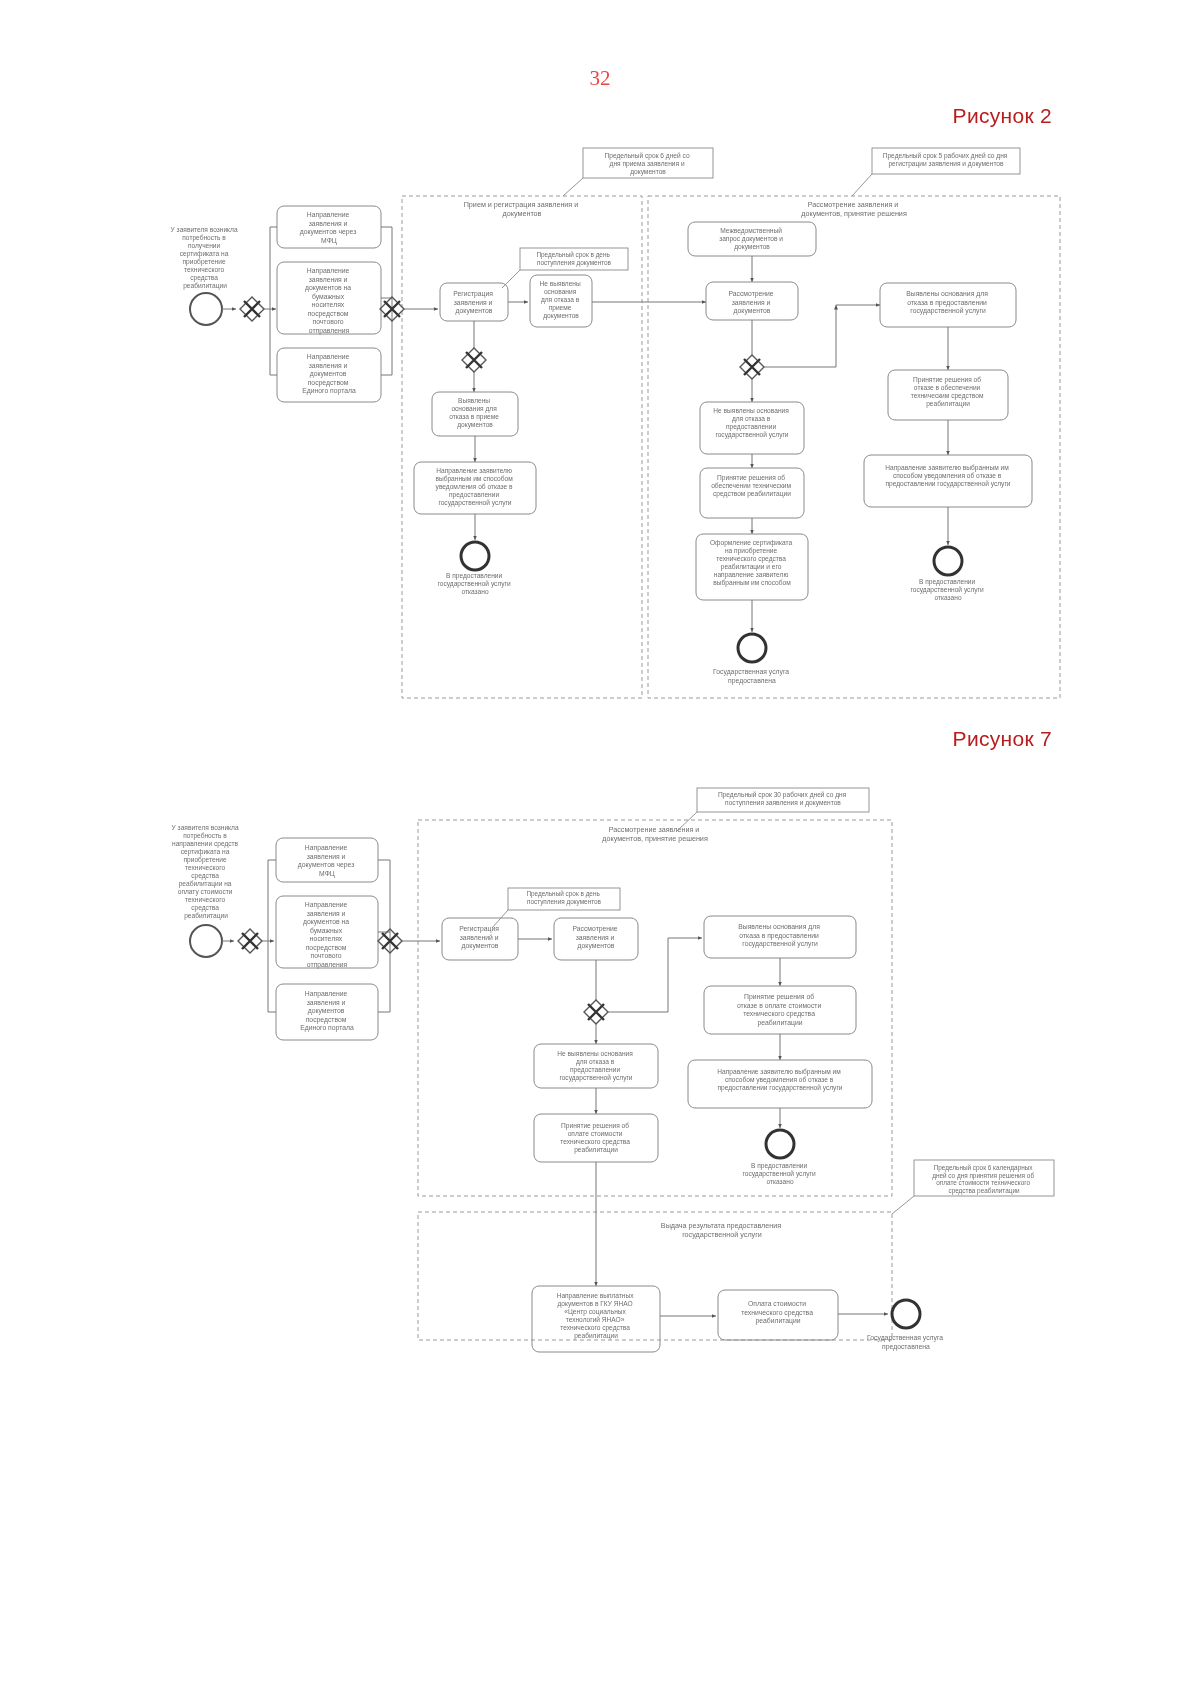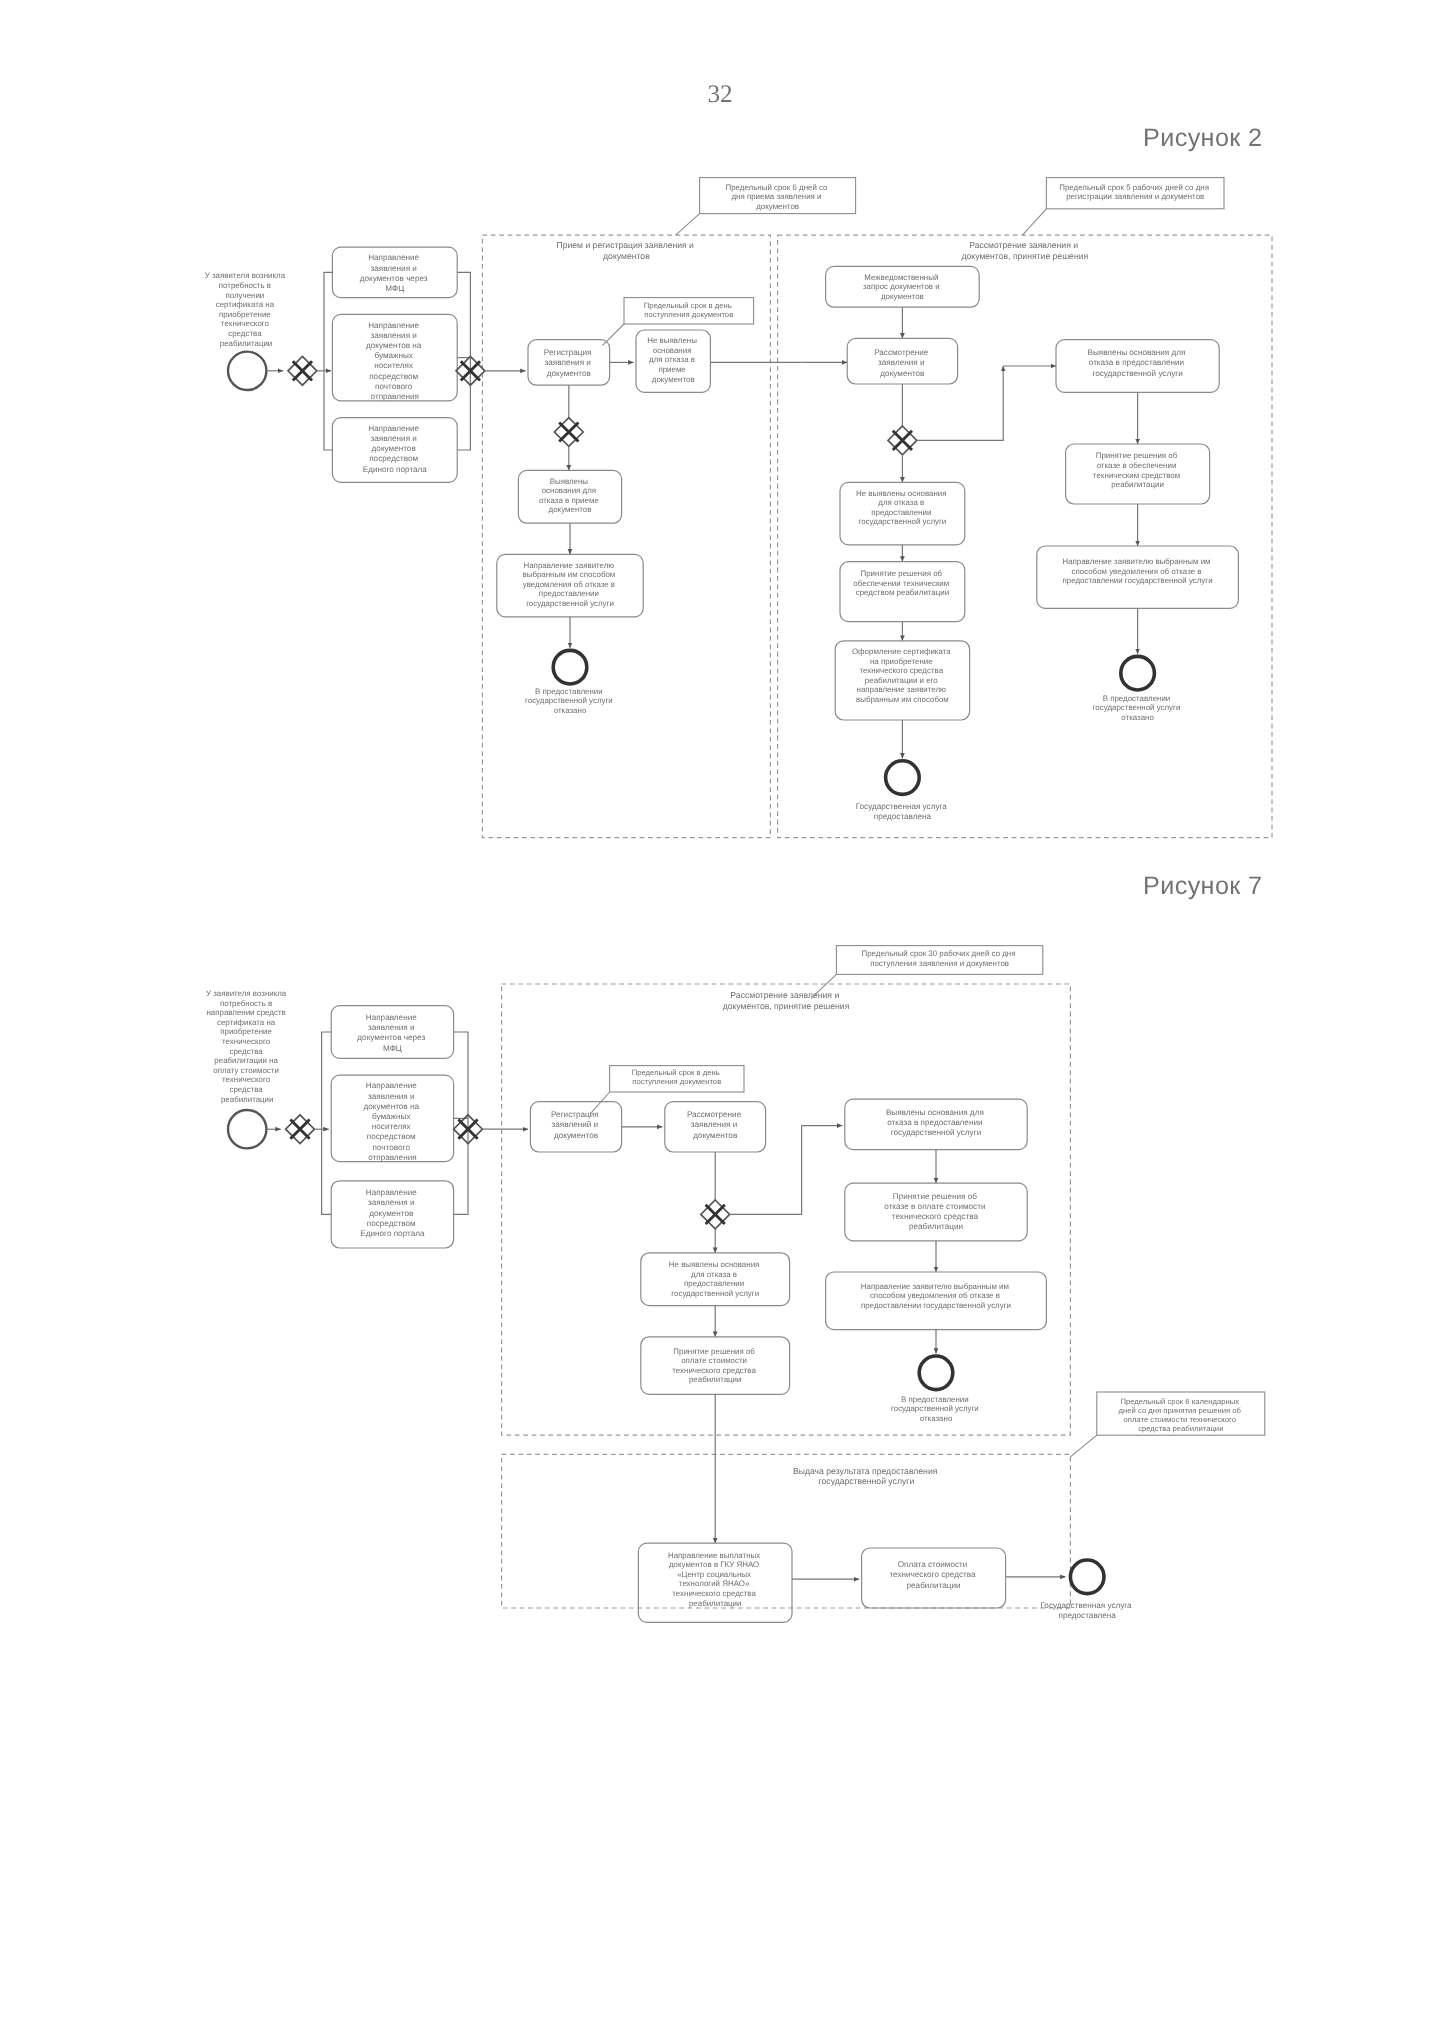--- a/index.html
+++ b/index.html
@@ -1,21 +1,21 @@
 <!DOCTYPE html>
 <html><head>
 <meta charset="utf-8">
 <style>
   html,body{margin:0;padding:0;background:#fff;}
   body{width:1200px;height:1696px;position:relative;
        font-family:"Liberation Sans","DejaVu Sans",sans-serif;color:#3b3b3b;}
   .page{position:absolute;inset:0;overflow:hidden;}
   .pgnum{position:absolute;left:0;right:0;top:66px;text-align:center;
-         font-family:"Liberation Serif","DejaVu Serif",serif;font-size:21px;color:#737373;}
-  .figcap{position:absolute;font-size:21px;color:#737373;letter-spacing:.3px;}
+         font-family:"Liberation Serif","DejaVu Serif",serif;font-size:21px;color:#ef4444;}
+  .figcap{position:absolute;font-size:21px;color:#b91c1c;letter-spacing:.3px;}
   svg.flow{position:absolute;left:0;top:0;width:1200px;height:1696px;}
   
   .t{font-family:"Liberation Sans","DejaVu Sans",sans-serif;fill:#6e6e6e;}
   .blur{filter:url(#soften);}
 </style>
 </head>
 <body>
 
 <div class="page">
 

